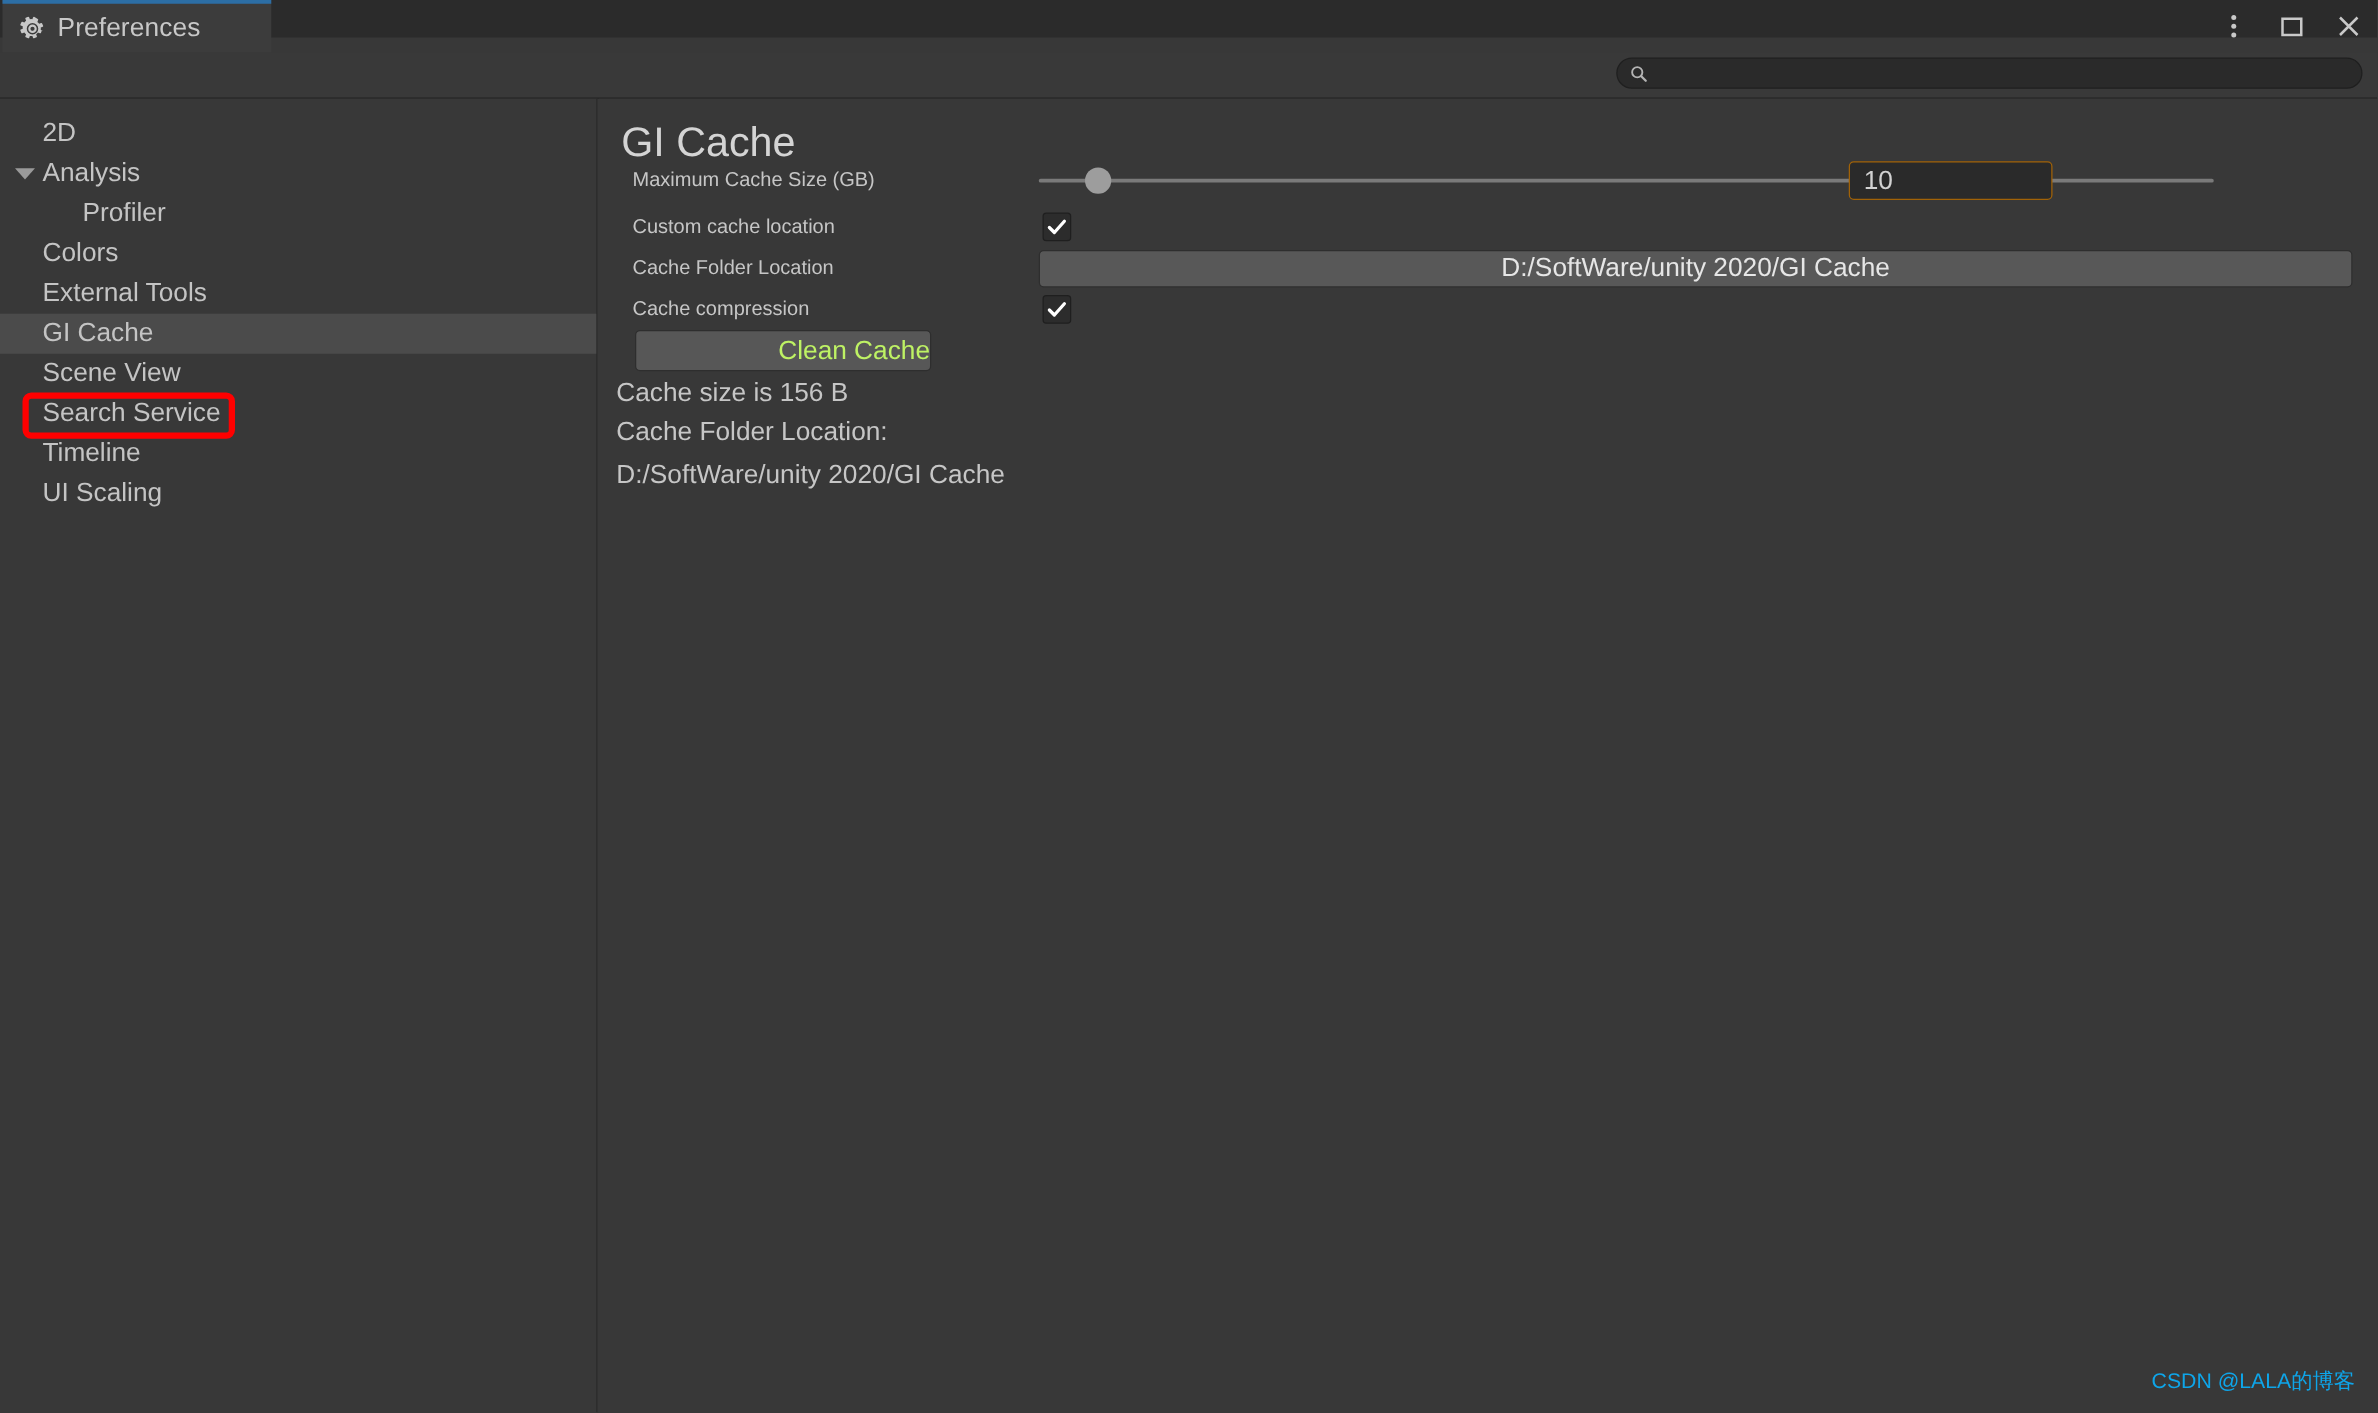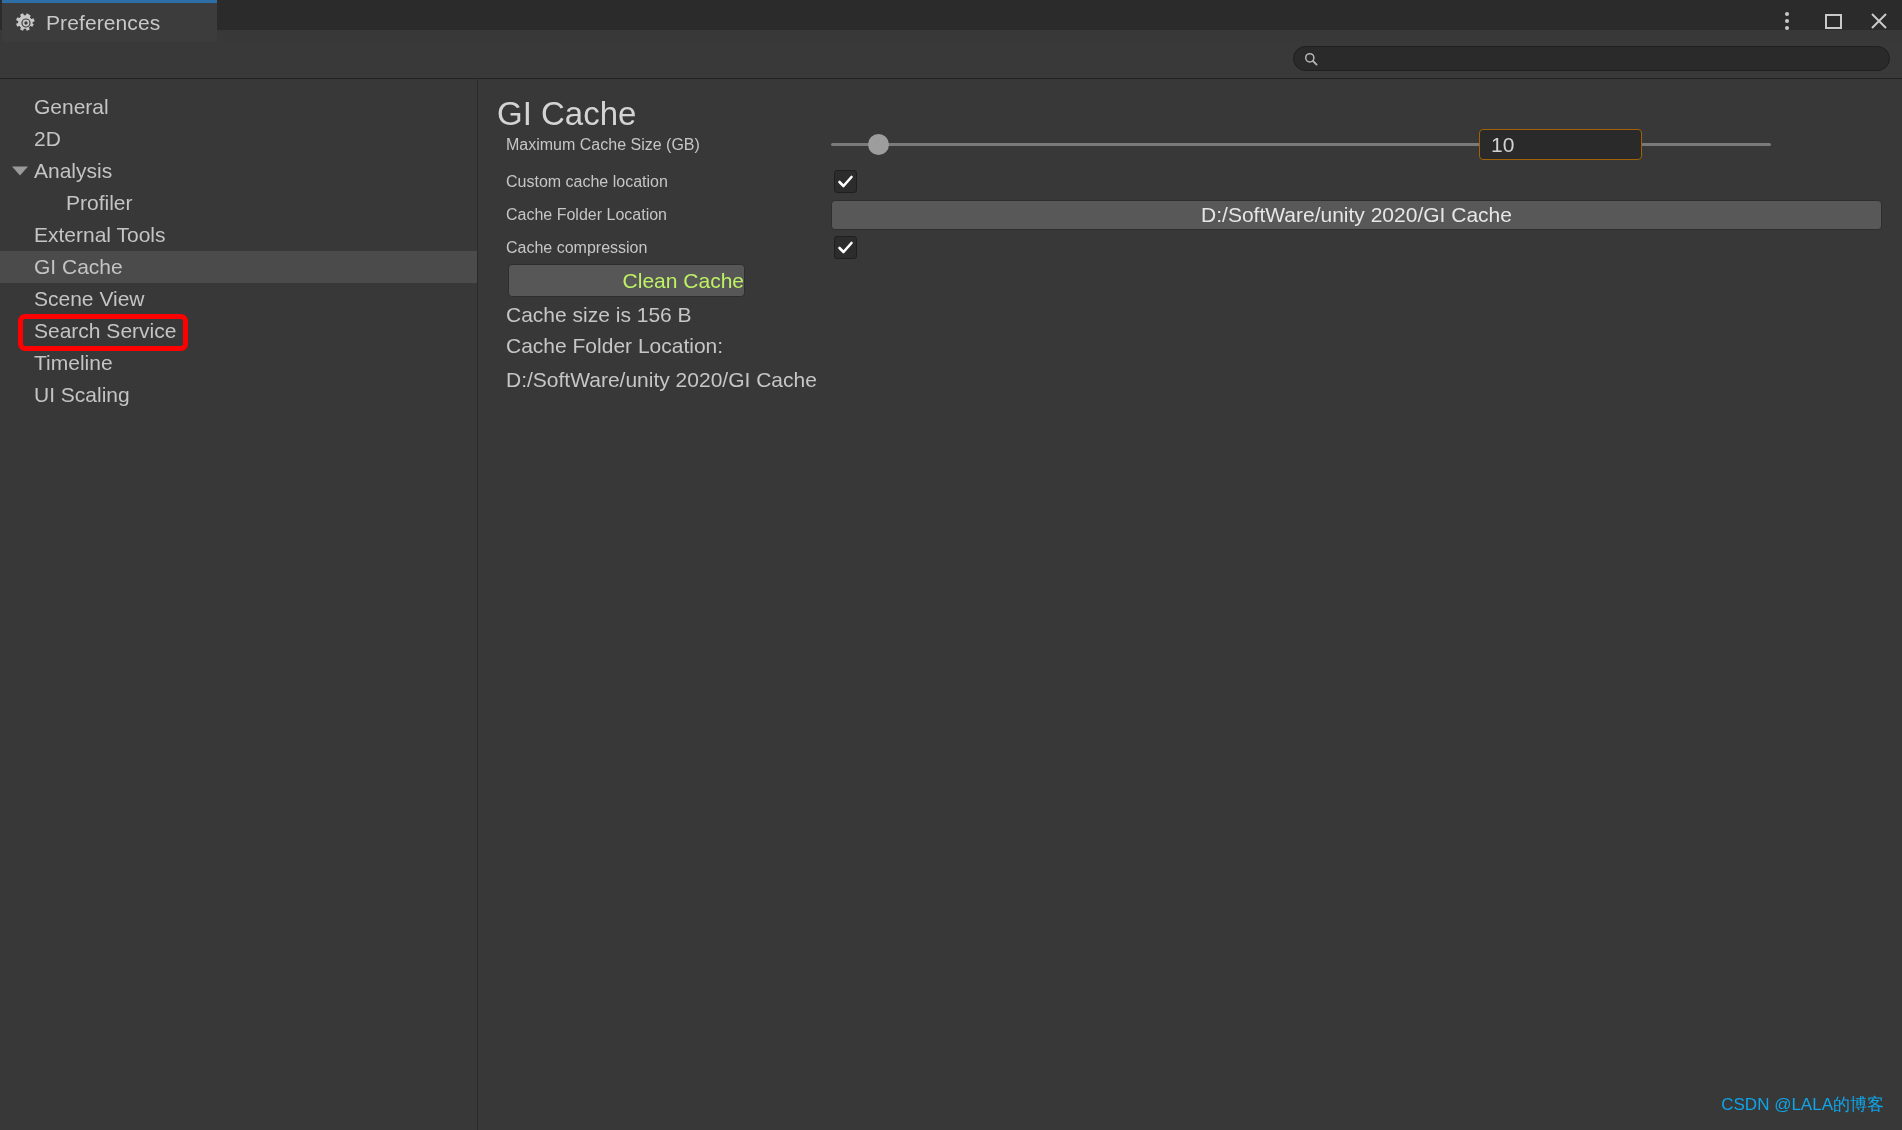--- a/index.html
+++ b/index.html
@@ -260,21 +260,21 @@
     box-sizing: border-box;
     display: flex;
     align-items: center;
     justify-content: flex-end;
     font-size: 21px;
     color: #bef264;
   }
 
   .info-line {
     position: absolute;
-    left: 27px;
+    left: 14px;
     font-size: 21px;
     color: #c6c6c6;
     white-space: nowrap;
   }
 
   
   .watermark {
     position: absolute;
     right: 18px;
     bottom: 14px;
@@ -321,31 +321,31 @@
     <svg class="search-icon" width="14" height="14" viewBox="0 0 14 14">
       <circle cx="5.8" cy="5.8" r="4.1" fill="none" stroke="#b4b4b4" stroke-width="1.5"></circle>
       <path d="M9 9 L12.6 12.6" stroke="#b4b4b4" stroke-width="1.8" stroke-linecap="round"></path>
     </svg>
     <input class="search-input" type="text" placeholder="" style="">
   </div>
 
   <div class="sidebar">
     <div id="nav-list">
         <div class="nav-item">
-          <span>General</span>
-        </div>
-        <div class="nav-item">
           <span>2D</span>
         </div>
         <div class="nav-item">
           <span class="nav-tri"></span>
           <span>Analysis</span>
         </div>
         <div class="nav-item indent">
           <span>Profiler</span>
+        </div>
+        <div class="nav-item">
+          <span>Colors</span>
         </div>
         <div class="nav-item">
           <span>External Tools</span>
         </div>
         <div class="nav-item selected">
           <span>GI Cache</span>
         </div>
         <div class="nav-item">
           <span>Scene View</span>
         </div>

